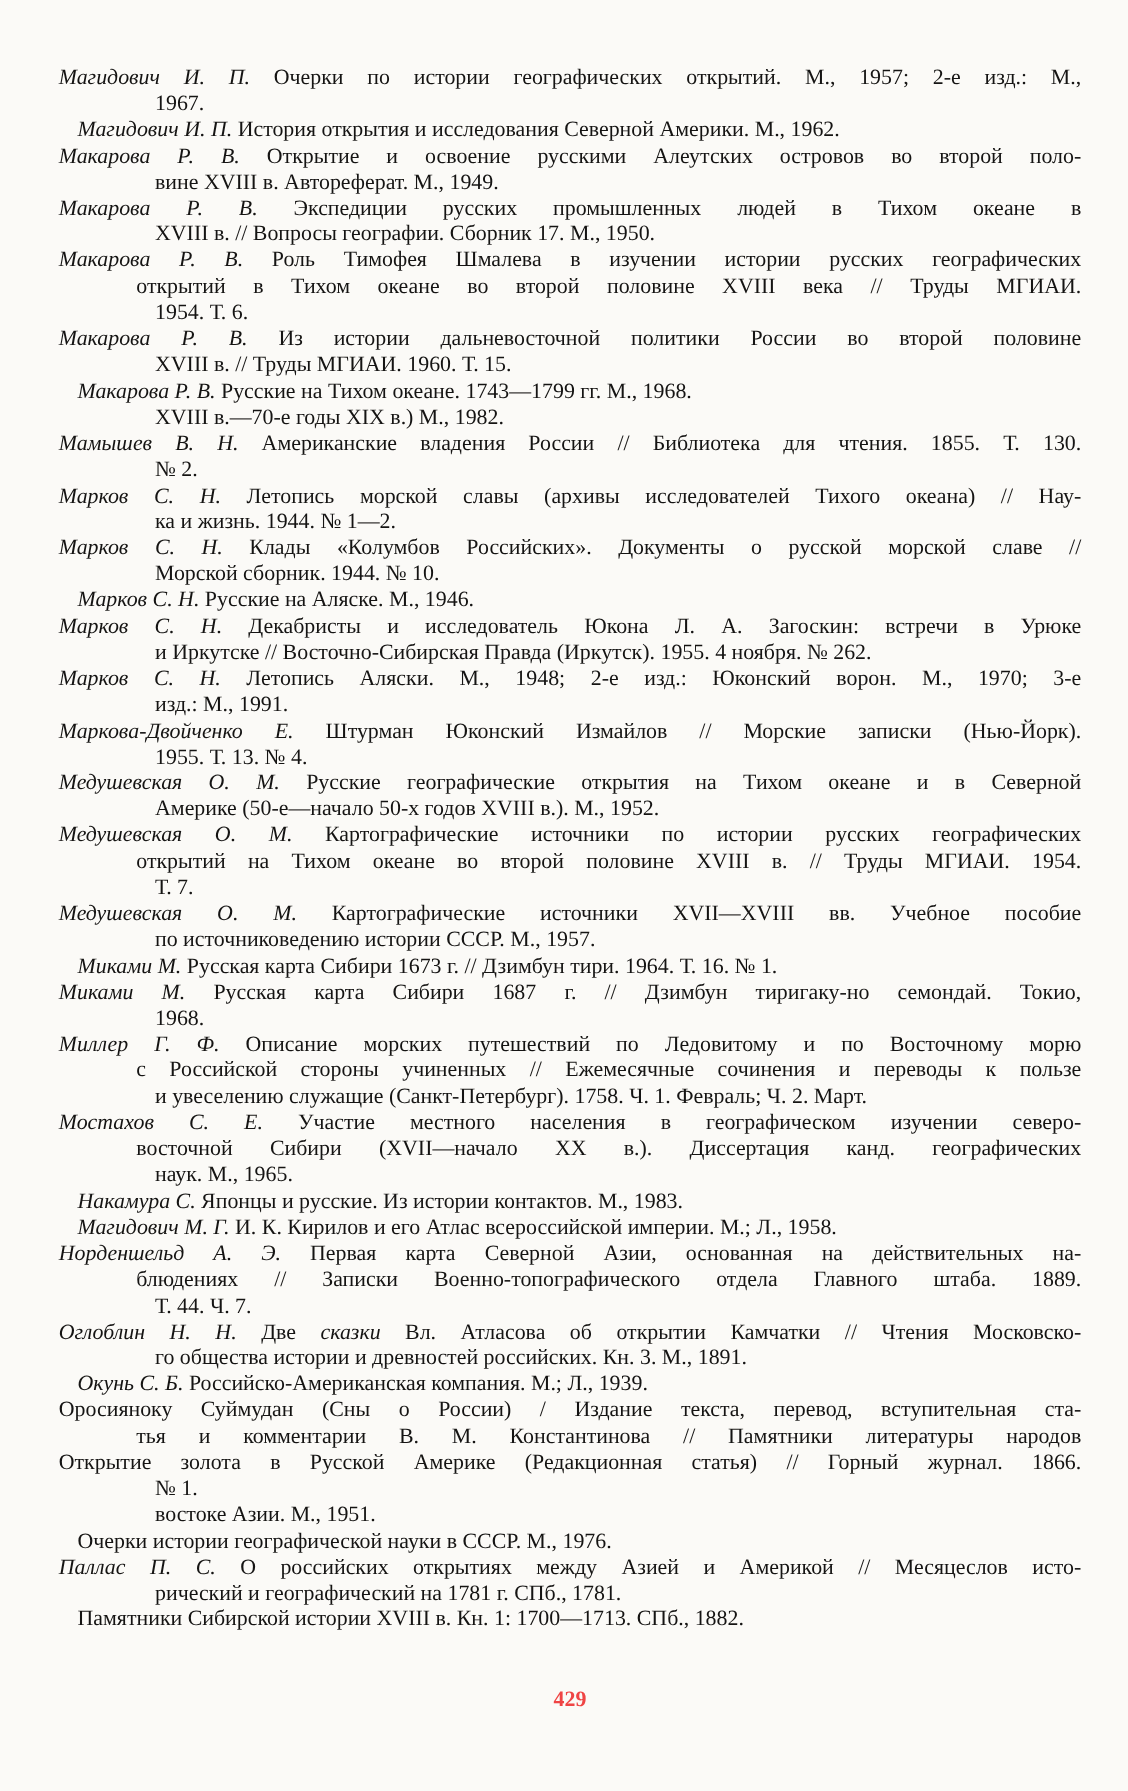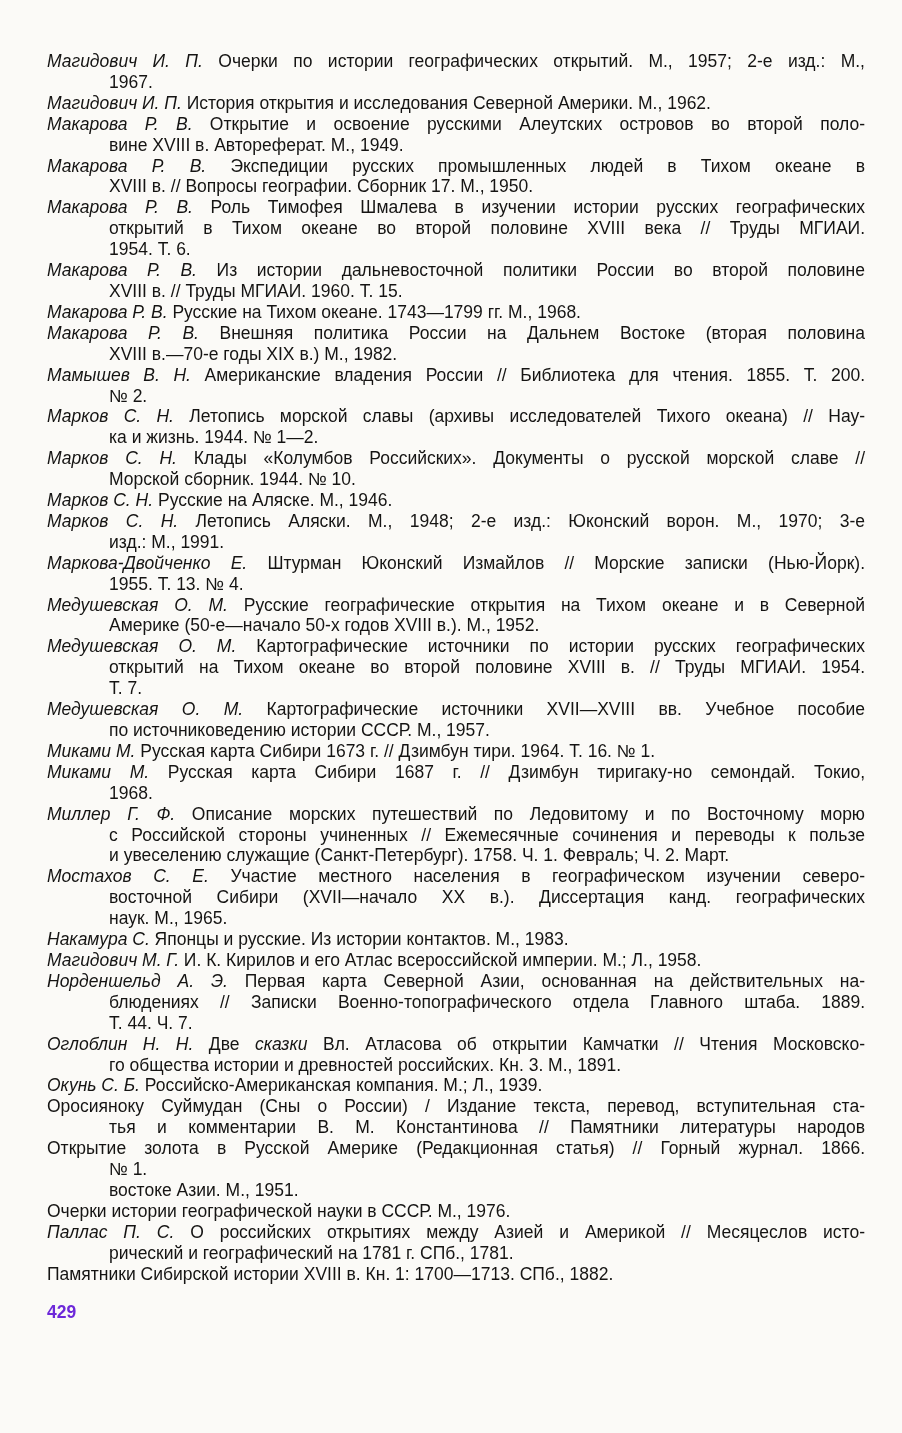--- a/index.html
+++ b/index.html
@@ -10,21 +10,21 @@
     width: 902px;
     height: 1433px;
     background: #fbfaf7;
     overflow: hidden;
   }
   .page {
     box-sizing: border-box;
     width: 842px;
     height: 1433px;
     padding: 51px 37px 0 47px;
-    font-family: Liberation Sans, sans-serif;
+    font-family: Liberation Serif, serif;
     color: #151413;
   }
   .bibliography {
     width: 818px;
   }
   .entry {
     margin: 0;
   }
   .line {
     font-size: 17.5px;
@@ -32,31 +32,32 @@
     text-align: justify;
     text-align-last: justify;
     text-justify: inter-word;
     white-space: normal;
   }
   .line.cont {
     padding-left: 62px;
   }
   .line.last {
     text-align-last: left;
+    margin-left: 15px;
   }
   .italic {
     font-style: italic;
   }
   .page-number {
     width: 818px;
-    margin-top: 18px;
-    text-align: left;
+    margin-top: 44px;
+    text-align: center;
     font-size: 17.5px;
     font-weight: bold;
-    color: #6d28d9;
+    color: #ef4444;
   }
 </style>
 </head>
 <body>
 
 <div class="page">
   <div class="bibliography" id="bibliography">
       <div class="entry">
         <div class="line"><span class="italic">Магидович И. П.</span><span> Очерки по истории географических открытий. М., 1957; 2-е изд.: М.,</span></div>
         <div class="line cont last"><span>1967.</span></div>
@@ -78,37 +79,40 @@
         <div class="line cont last"><span>1954. Т. 6.</span></div>
       </div>
       <div class="entry">
         <div class="line"><span class="italic">Макарова Р. В.</span><span> Из истории дальневосточной политики России во второй половине</span></div>
         <div class="line cont last"><span>XVIII в. // Труды МГИАИ. 1960. Т. 15.</span></div>
       </div>
       <div class="entry">
         <div class="line last"><span class="italic">Макарова Р. В.</span><span> Русские на Тихом океане. 1743—1799 гг. М., 1968.</span></div>
       </div>
       <div class="entry">
-        <div class="line"><span class="italic">Макарова Р. В.</span><span> Внешняя политика России на Дальнем Востоке (вторая половина</span></div>
         <div class="line cont last"><span>XVIII в.—70-е годы XIX в.) М., 1982.</span></div>
       </div>
       <div class="entry">
-        <div class="line"><span class="italic">Мамышев В. Н.</span><span> Американские владения России // Библиотека для чтения. 1855. Т. 200.</span></div>
+        <div class="line"><span class="italic">Мамышев В. Н.</span><span> Американские владения России // Библиотека для чтения. 1855. Т. 130.</span></div>
         <div class="line cont last"><span>№ 2.</span></div>
       </div>
       <div class="entry">
         <div class="line"><span class="italic">Марков С. Н.</span><span> Летопись морской славы (архивы исследователей Тихого океана) // Нау-</span></div>
         <div class="line cont last"><span>ка и жизнь. 1944. № 1—2.</span></div>
       </div>
       <div class="entry">
         <div class="line"><span class="italic">Марков С. Н.</span><span> Клады «Колумбов Российских». Документы о русской морской славе //</span></div>
         <div class="line cont last"><span>Морской сборник. 1944. № 10.</span></div>
       </div>
       <div class="entry">
         <div class="line last"><span class="italic">Марков С. Н.</span><span> Русские на Аляске. М., 1946.</span></div>
+      </div>
+      <div class="entry">
+        <div class="line"><span class="italic">Марков С. Н.</span><span> Декабристы и исследователь Юкона Л. А. Загоскин: встречи в Урюке</span></div>
+        <div class="line cont last"><span>и Иркутске // Восточно-Сибирская Правда (Иркутск). 1955. 4 ноября. № 262.</span></div>
       </div>
       <div class="entry">
         <div class="line"><span class="italic">Марков С. Н.</span><span> Летопись Аляски. М., 1948; 2-е изд.: Юконский ворон. М., 1970; 3-е</span></div>
         <div class="line cont last"><span>изд.: М., 1991.</span></div>
       </div>
       <div class="entry">
         <div class="line"><span class="italic">Маркова-Двойченко Е.</span><span> Штурман Юконский Измайлов // Морские записки (Нью-Йорк).</span></div>
         <div class="line cont last"><span>1955. Т. 13. № 4.</span></div>
       </div>
       <div class="entry">

